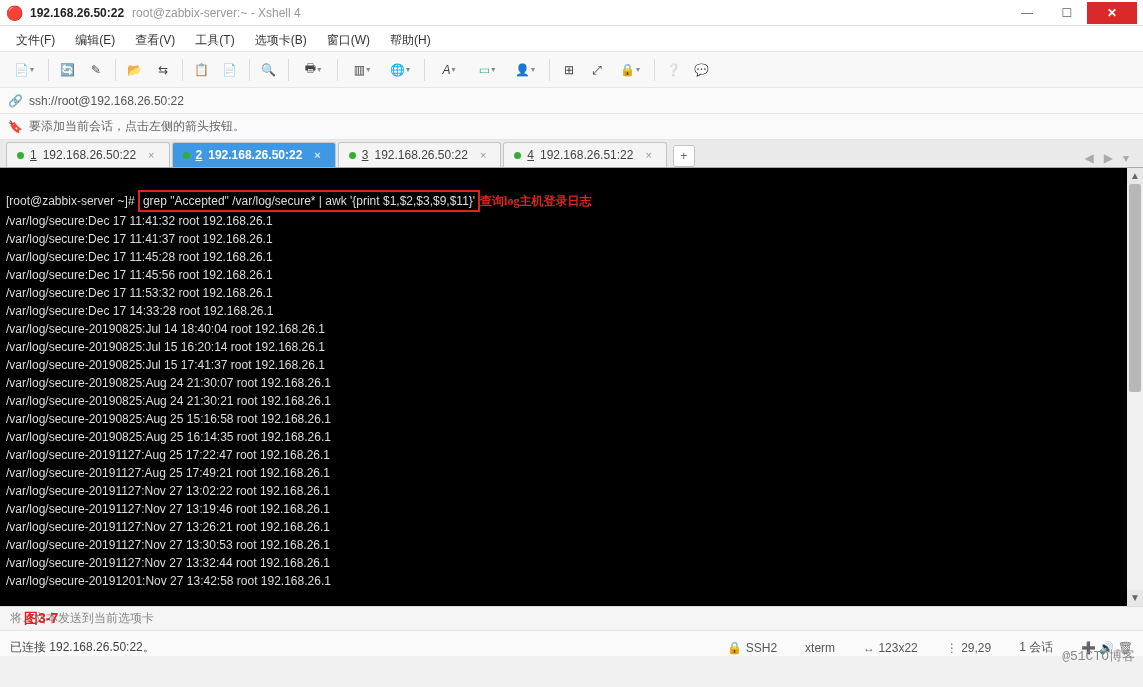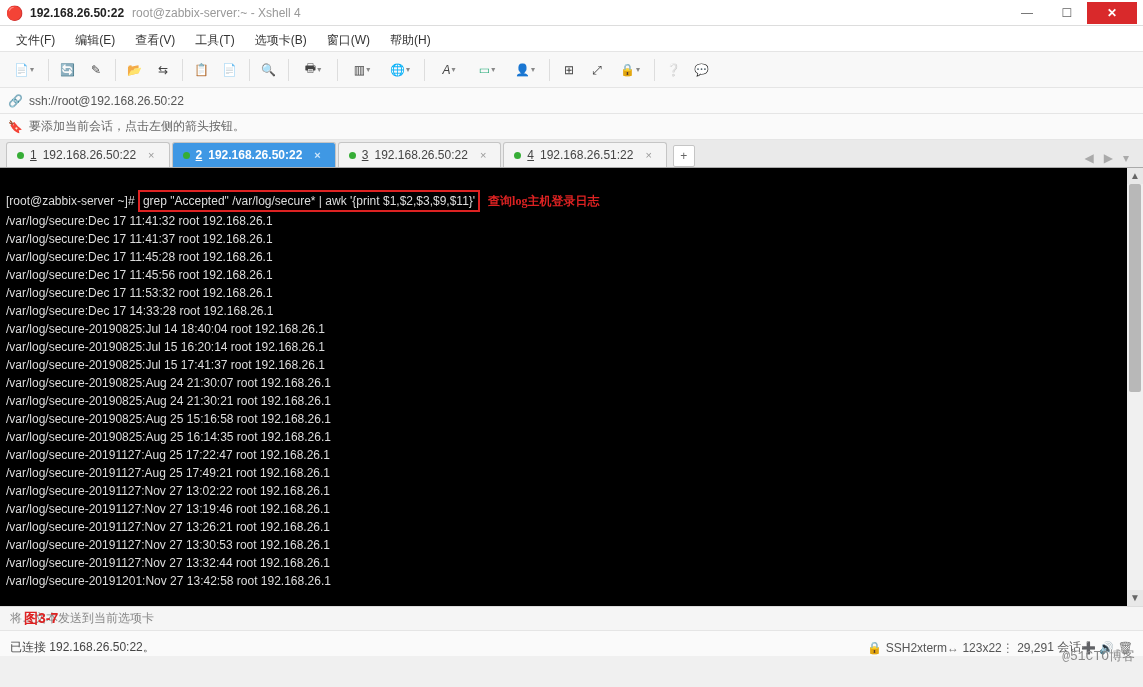--- a/index.html
+++ b/index.html
@@ -27,29 +27,29 @@
 .tab .dot{width:7px;height:7px;border-radius:50%;background:#36ad36}
 .tab .num{text-decoration:underline}
 .tab.active{background:#3f98e4;color:#fff;font-weight:bold}
 .tab .closex{margin-left:6px;color:#999;font-size:11px}
 .tab.active .closex{color:#cfe7fb}
 .add-tab{width:22px;height:22px;border:1px solid #c5c5c5;background:#fff;display:flex;align-items:center;justify-content:center;border-radius:2px;margin-left:4px;color:#666}
 .nav-arrows{margin-left:auto;display:flex;align-items:center;gap:2px;padding-right:4px}
 .nav-arrows span{color:#aaa;padding:2px 4px}
 .terminal{background:#000;color:#ddd;font-family:"Consolas","Courier New",monospace;font-size:14px;line-height:18px;padding:4px 6px;height:438px;overflow:hidden;white-space:pre;position:relative}
 .cmd-box{border:2px solid #d22;display:inline-block;padding:0 3px}
-.annot{color:#d22;font-weight:bold;font-family:"Microsoft YaHei";margin-left:8px}
+.annot{color:#d22;font-weight:bold;font-family:"Microsoft YaHei";}
 .scrollbar{position:absolute;right:0;top:0;bottom:0;width:16px;background:#f0f0f0;display:flex;flex-direction:column}
 .scrollbar .arr{height:16px;display:flex;align-items:center;justify-content:center;color:#666;font-size:10px;background:#e8e8e8}
 .scrollbar .thumb{flex:0 0 208px;background:#b8b8b8;margin:0 2px;border-radius:2px}
 .scrollbar .track{flex:1}
 .bottom-hint{height:24px;background:#f5f5f5;display:flex;align-items:center;padding:0 10px;color:#666;border-top:1px solid #ddd;position:relative}
 .fig-label{position:absolute;left:24px;color:#d22;font-weight:bold;font-size:14px}
 .status-bar{height:26px;background:#fafafa;display:flex;align-items:flex-end;padding:0 10px;color:#444;border-top:1px solid #e5e5e5;font-size:12px}
-.sb-right{margin-left:auto;display:flex;align-items:center;gap:0;color:#555}
+.sb-right{margin-left:auto;display:flex;align-items:center;gap:28px;color:#555}
 .sb-right .icon{color:#777}
 .watermark{position:absolute;right:8px;bottom:22px;color:#888;font-size:13px;font-family:Liberation Mono, monospace}
 </style>
 </head>
 <body>
 
 <div class="title-bar">
   <span class="app-icon">🔴</span>
   <span class="title-text">192.168.26.50:22</span>
   <span class="subtitle">root@zabbix-server:~ - Xshell 4</span>

